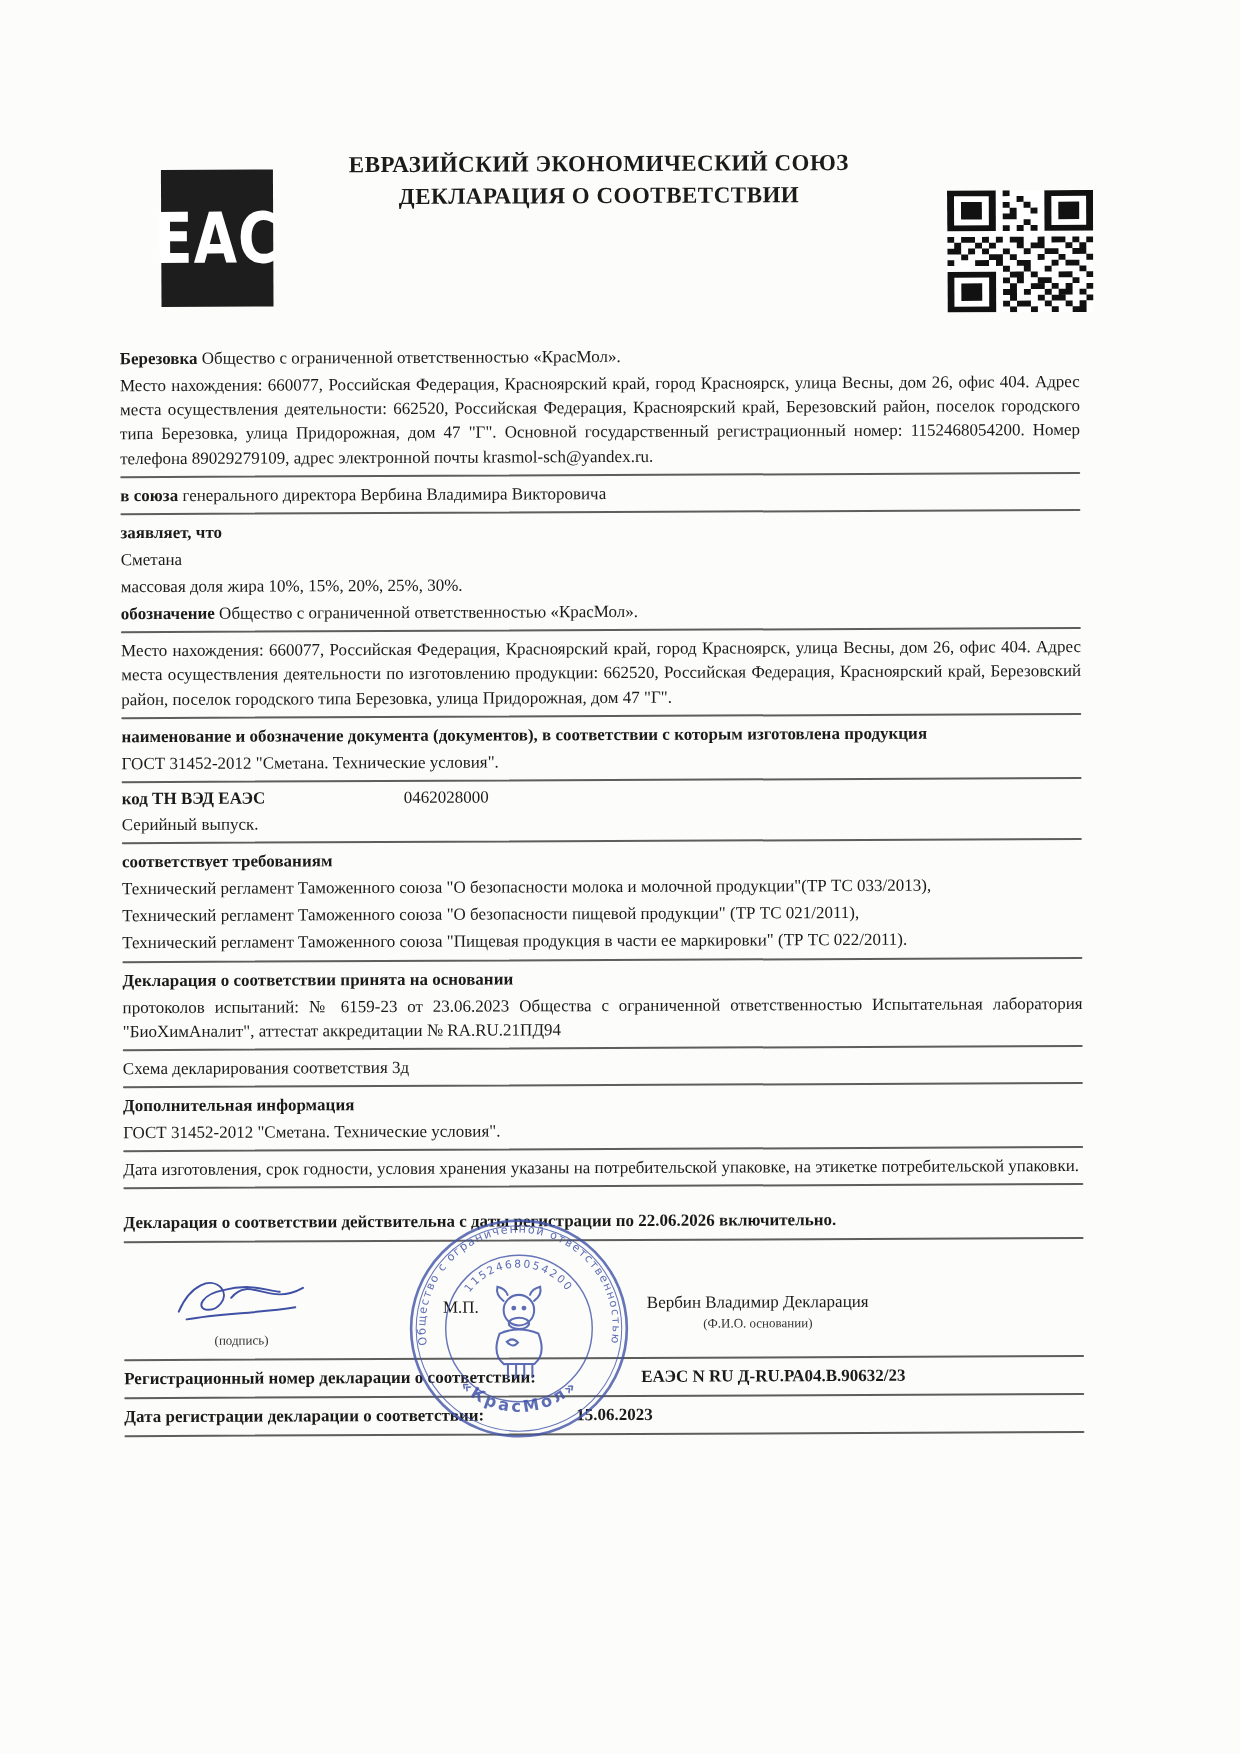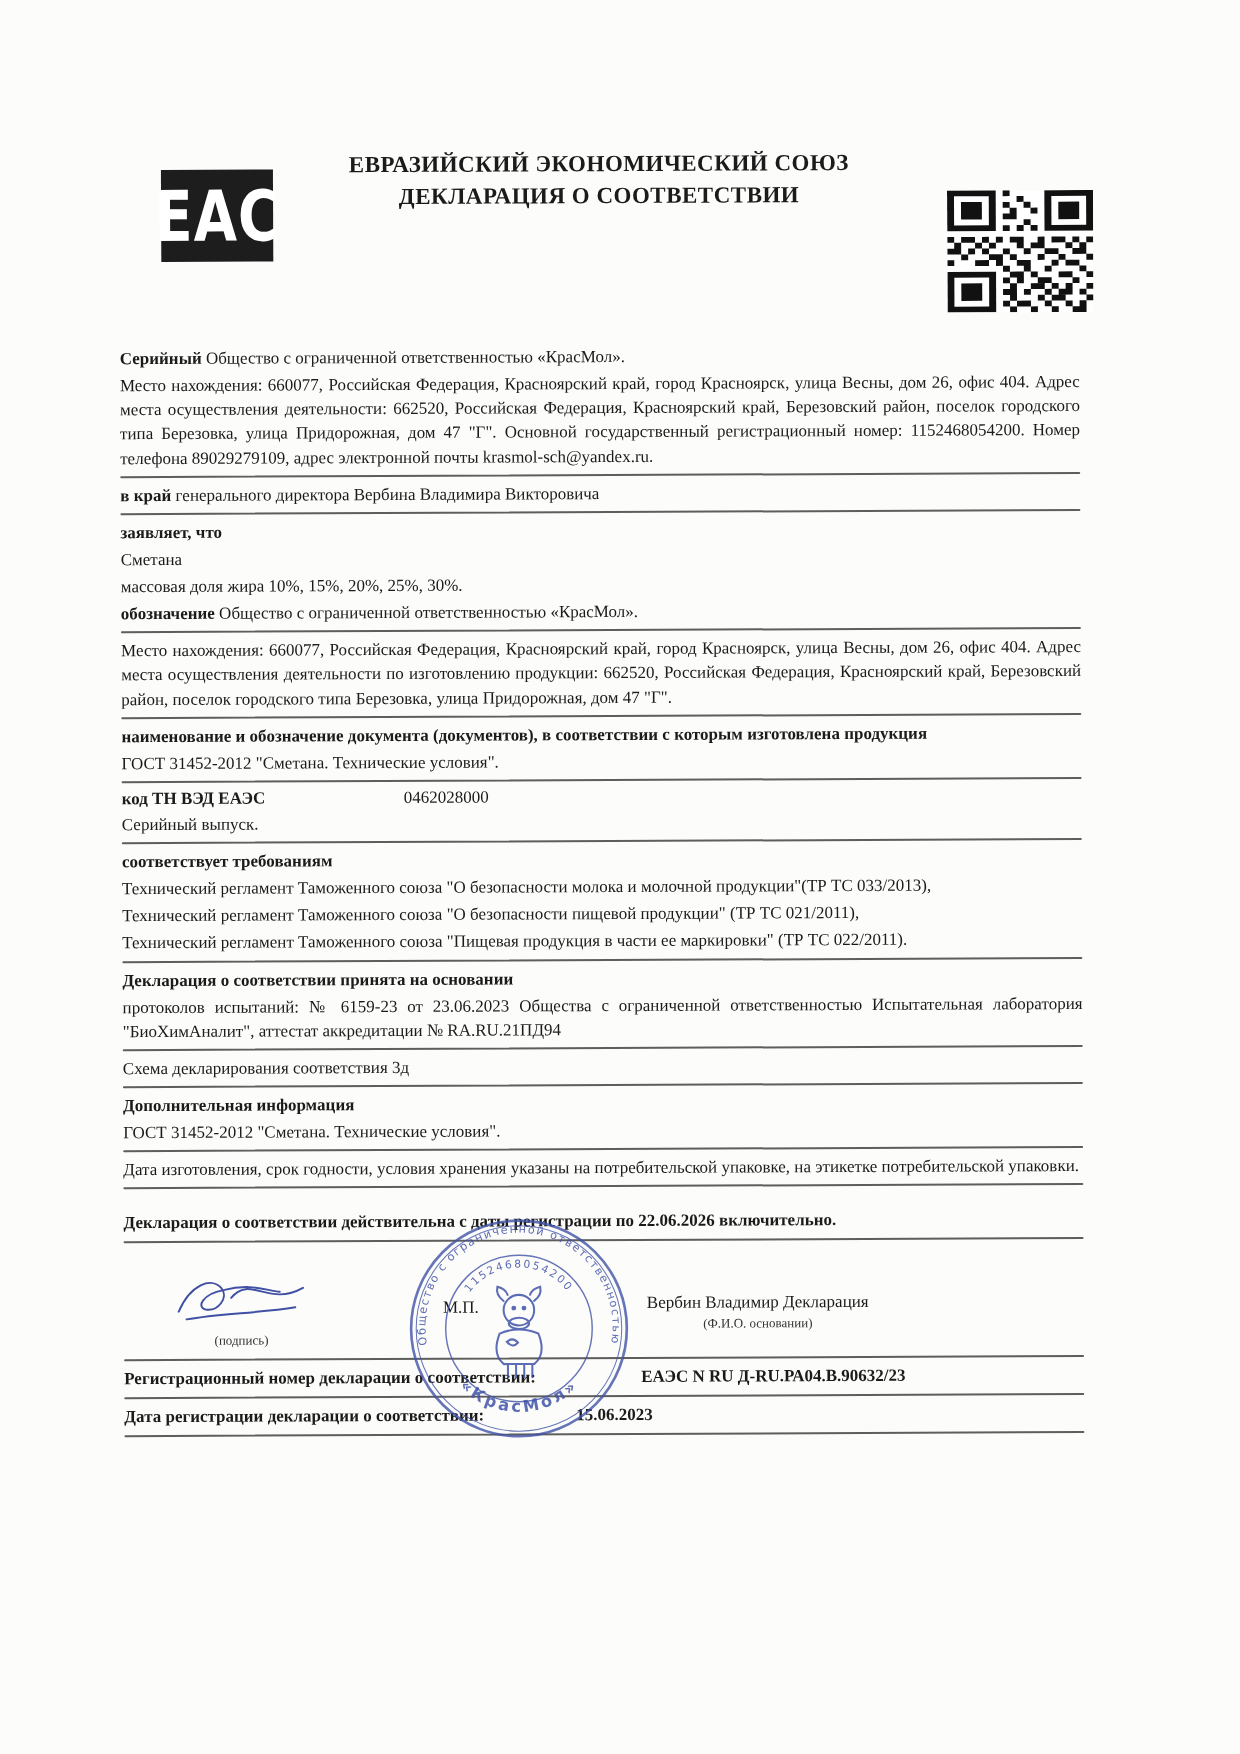--- a/index.html
+++ b/index.html
@@ -14,21 +14,21 @@
     box-sizing:border-box;
     width:100%;height:100%;
     padding:146px 158px 40px 122px;
     position:relative;
     transform:rotate(-0.25deg);
   }
   
   .header{position:relative;height:196px;}
   .eac-logo{
     position:absolute;left:42px;top:22px;
-    width:112px;height:92px;
+    width:112px;height:137px;
     background:#1d1d1d;color:#fff;
     display:flex;align-items:center;justify-content:center;
   }
   .eac-logo span{
     font-family:"DejaVu Sans",sans-serif;font-weight:700;
     font-size:56px;letter-spacing:1px;transform:scaleY(1.25);
   }
   .titles{
     text-align:center;font-weight:700;font-size:23px;
     letter-spacing:.5px;line-height:1.4;padding-top:2px;
@@ -85,25 +85,25 @@
         <rect x="0" y="14" width="7" height="7"></rect>
           <rect x="1" y="15" width="5" height="5" fill="#ffffff"></rect>
           <rect x="2" y="16" width="3" height="3"></rect>
         <path d="M8 0h1v1H8z M10 1h1v1h-1z M8 2h1v1H8z M11 2h1v1h-1z M9 3h1v1H9z M12 3h1v1h-1z M8 4h2v1H8z M11 5h1v1h-1z M8 6h1v1H8z M10 6h1v1h-1z M12 6h1v1h-1z M0 8h1v1H0z M2 8h2v1H2z M5 8h1v1H5z M7 8h1v1H7z M9 8h2v1H9z M13 8h1v1h-1z M15 8h2v1h-2z M18 8h1v1h-1z M20 8h1v1h-1z M1 9h1v1H1z M4 9h1v1H4z M6 9h1v1H6z M10 9h1v1h-1z M12 9h2v1h-2z M17 9h1v1h-1z M19 9h1v1h-1z M0 10h2v1H0z M3 10h1v1H3z M5 10h1v1H5z M8 10h1v1H8z M11 10h1v1h-1z M14 10h2v1h-2z M18 10h2v1h-2z M2 11h1v1H2z M6 11h2v1H6z M9 11h1v1H9z M13 11h1v1h-1z M16 11h1v1h-1z M20 11h1v1h-1z M0 12h1v1H0z M4 12h2v1H4z M7 12h1v1H7z M10 12h2v1h-2z M15 12h1v1h-1z M17 12h2v1h-2z M8 13h1v1H8z M11 13h1v1h-1z M14 13h1v1h-1z M19 13h1v1h-1z M9 14h2v1H9z M12 14h1v1h-1z M16 14h2v1h-2z M20 14h1v1h-1z M8 15h1v1H8z M10 15h1v1h-1z M13 15h2v1h-2z M18 15h1v1h-1z M9 16h1v1H9z M12 16h2v1h-2z M15 16h1v1h-1z M17 16h1v1h-1z M20 16h1v1h-1z M8 17h2v1H8z M11 17h1v1h-1z M14 17h1v1h-1z M16 17h2v1h-2z M19 17h1v1h-1z M9 18h1v1H9z M13 18h1v1h-1z M15 18h2v1h-2z M20 18h1v1h-1z M8 19h1v1H8z M10 19h2v1h-2z M14 19h1v1h-1z M17 19h1v1h-1z M19 19h1v1h-1z M9 20h1v1H9z M12 20h1v1h-1z M15 20h1v1h-1z M18 20h2v1h-2z"></path>
       </g>
     </svg>
   </header>
 
   <main class="content">
 
-    <p class="para just"><span class="b">Серийный</span> <span>Общество с ограниченной ответственностью «КрасМол».</span></p>
+    <p class="para just"><span class="b">Березовка</span> <span>Общество с ограниченной ответственностью «КрасМол».</span></p>
     <p class="para just">Место нахождения: 660077, Российская Федерация, Красноярский край, город Красноярск, улица Весны, дом 26, офис 404. Адрес места осуществления деятельности: 662520, Российская Федерация, Красноярский край, Березовский район, поселок городского типа Березовка, улица Придорожная, дом 47 "Г". Основной государственный регистрационный номер: 1152468054200. Номер телефона 89029279109, адрес электронной почты krasmol-sch@yandex.ru.</p>
     <div class="rule"></div>
 
-    <p class="para"><span class="b">в край</span> <span>генерального директора Вербина Владимира Викторовича</span></p>
+    <p class="para"><span class="b">в союза</span> <span>генерального директора Вербина Владимира Викторовича</span></p>
     <div class="rule"></div>
 
     <p class="para b">заявляет, что</p>
     <p class="para">Сметана</p>
     <p class="para">массовая доля жира 10%, 15%, 20%, 25%, 30%.</p>
     <p class="para"><span class="b">обозначение</span> <span>Общество с ограниченной ответственностью «КрасМол».</span></p>
     <div class="rule"></div>
 
     <p class="para just">Место нахождения: 660077, Российская Федерация, Красноярский край, город Красноярск, улица Весны, дом 26, офис 404. Адрес места осуществления деятельности по изготовлению продукции: 662520, Российская Федерация, Красноярский край, Березовский район, поселок городского типа Березовка, улица Придорожная, дом 47 "Г".</p>
     <div class="rule"></div>

